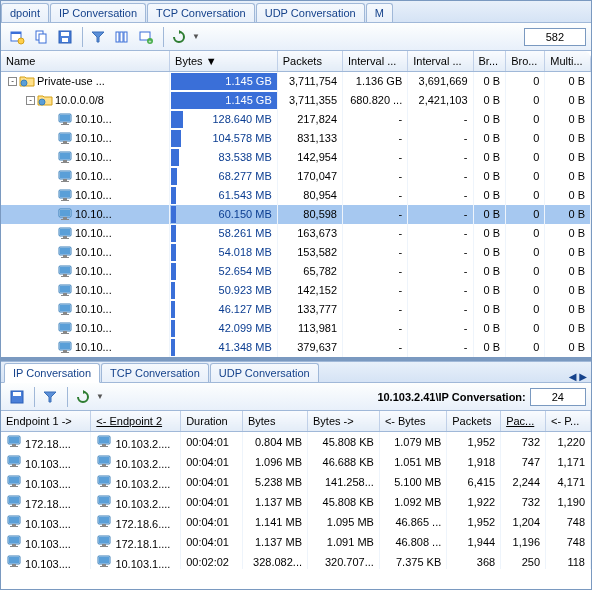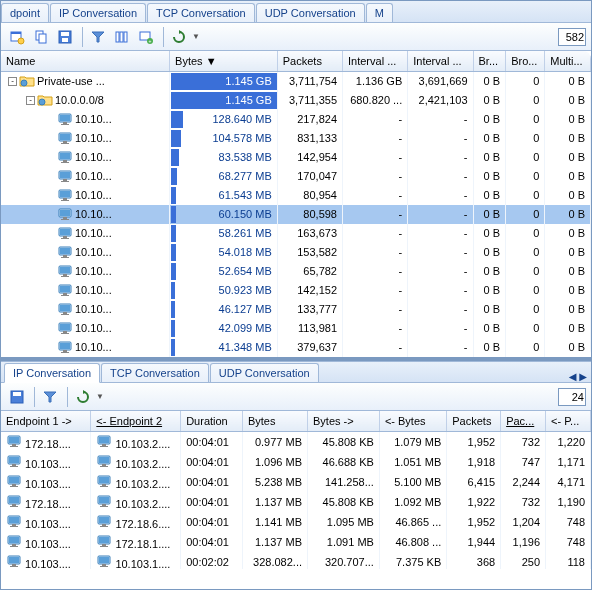--- a/index.html
+++ b/index.html
@@ -6,21 +6,21 @@
 body { font-family: 'Segoe UI', Tahoma, sans-serif; font-size: 11px; color: #000; background: #fff; width: 592px; height: 590px; overflow: hidden; border: 1px solid #7a99c0; }
 .tabs { display: flex; background: linear-gradient(#e8f0fa, #d5e3f5); border-bottom: 1px solid #a0b8d8; height: 22px; align-items: flex-end; overflow: hidden; }
 .tab { padding: 3px 8px; border: 1px solid #a0b8d8; border-bottom: none; margin-right: 1px; background: linear-gradient(#f5f9fd, #e8f0fa); cursor: pointer; white-space: nowrap; border-top-left-radius: 3px; border-top-right-radius: 3px; font-size: 11px; color: #15428b; }
 .tab.active { background: #fff; border-bottom: 1px solid #fff; margin-bottom: -1px; font-weight: normal; }
 .toolbar { display: flex; align-items: center; padding: 3px 5px; background: linear-gradient(#fdfefe, #e8f0fa); border-bottom: 1px solid #a0b8d8; height: 28px; }
 .tbtn { width: 22px; height: 22px; display: inline-flex; align-items: center; justify-content: center; margin-right: 2px; cursor: pointer; border-radius: 2px; }
 .tbtn svg { width: 16px; height: 16px; }
 .sep { width: 1px; height: 20px; background: #a0b8d8; margin: 0 4px; }
 .spacer { flex: 1; }
 .status-label { font-size: 11px; font-weight: bold; color: #000; margin-right: 4px; }
-.status-box { border: 1px solid #7a99c0; padding: 2px 1px; background: #fff; min-width: 28px; text-align: right; }
+.status-box { border: 1px solid #7a99c0; padding: 2px 21px; background: #fff; min-width: 28px; text-align: right; }
 .table-container { overflow: auto; position: relative; }
 .upper { height: 306px; border-radius: 8px; }
 .lower { height: 158px; }
 table { border-collapse: collapse; width: 100%; table-layout: fixed; }
 thead th { position: sticky; top: 0; background: linear-gradient(#f9fbfe, #e3ecf7); border-right: 1px solid #c0d0e8; border-bottom: 1px solid #a0b8d8; padding: 4px 5px; text-align: left; font-weight: normal; white-space: nowrap; overflow: hidden; text-overflow: ellipsis; font-size: 11px; }
 thead th.right { text-align: left; }
 tbody td { border-right: 1px solid #eef4fb; padding: 2px 5px; white-space: nowrap; overflow: hidden; text-overflow: ellipsis; font-size: 11px; vertical-align: middle; height: 19px; }
 tbody td.right { text-align: right; }
 tbody tr.selected td { background: #a6c8f0 !important; }
 .tree-cell { display: flex; align-items: center; gap: 2px; }
@@ -548,20 +548,21 @@
     </span>
   <span class="sep"></span>
   <span class="tbtn">
       <svg viewBox="0 0 16 16">
         <path d="M8 3 A5 5 0 1 1 3 8" fill="none" stroke="#2e7d32" stroke-width="2"></path>
         <path d="M8 1 L8 5 L11 3 Z" fill="#2e7d32"></path>
       </svg>
     </span>
   <span style="font-size:8px;color:#555;cursor:pointer">▼</span>
   <span class="spacer"></span>
+  <span class="status-label">10.103.2.41\IP Conversation:</span>
   <span class="status-box">24</span>
 </div>
 
 <div class="table-container lower">
   <table>
     <thead>
         <tr id="lower-head">
           <th style="width: 80px;">Endpoint 1 -&gt;</th>
           <th style="width: 80px; text-decoration: underline;">&lt;- Endpoint 2</th>
           <th style="width: 55px;">Duration</th>
@@ -581,21 +582,21 @@
               <rect x="6" y="10" width="4" height="2" fill="#888"></rect>
               <rect x="4" y="12" width="8" height="1" fill="#888"></rect>
             </svg> 172.18....</td>
           <td><svg class="monitor-icon" viewBox="0 0 16 14">
               <rect x="2" y="2" width="12" height="8" rx="1" fill="#cfe8ff" stroke="#3a7fb8"></rect>
               <rect x="3" y="3" width="10" height="6" fill="#5a9fd8"></rect>
               <rect x="6" y="10" width="4" height="2" fill="#888"></rect>
               <rect x="4" y="12" width="8" height="1" fill="#888"></rect>
             </svg> 10.103.2....</td>
           <td>00:04:01</td>
-          <td class="right">0.977 MB</td>
+          <td class="right">0.804 MB</td>
           <td class="right">45.808 KB</td>
           <td class="right">1.079 MB</td>
           <td class="right">1,952</td>
           <td class="right">732</td>
           <td class="right">1,220</td>
         </tr>
         <tr>
           <td><svg class="monitor-icon" viewBox="0 0 16 14">
               <rect x="2" y="2" width="12" height="8" rx="1" fill="#cfe8ff" stroke="#3a7fb8"></rect>
               <rect x="3" y="3" width="10" height="6" fill="#5a9fd8"></rect>

